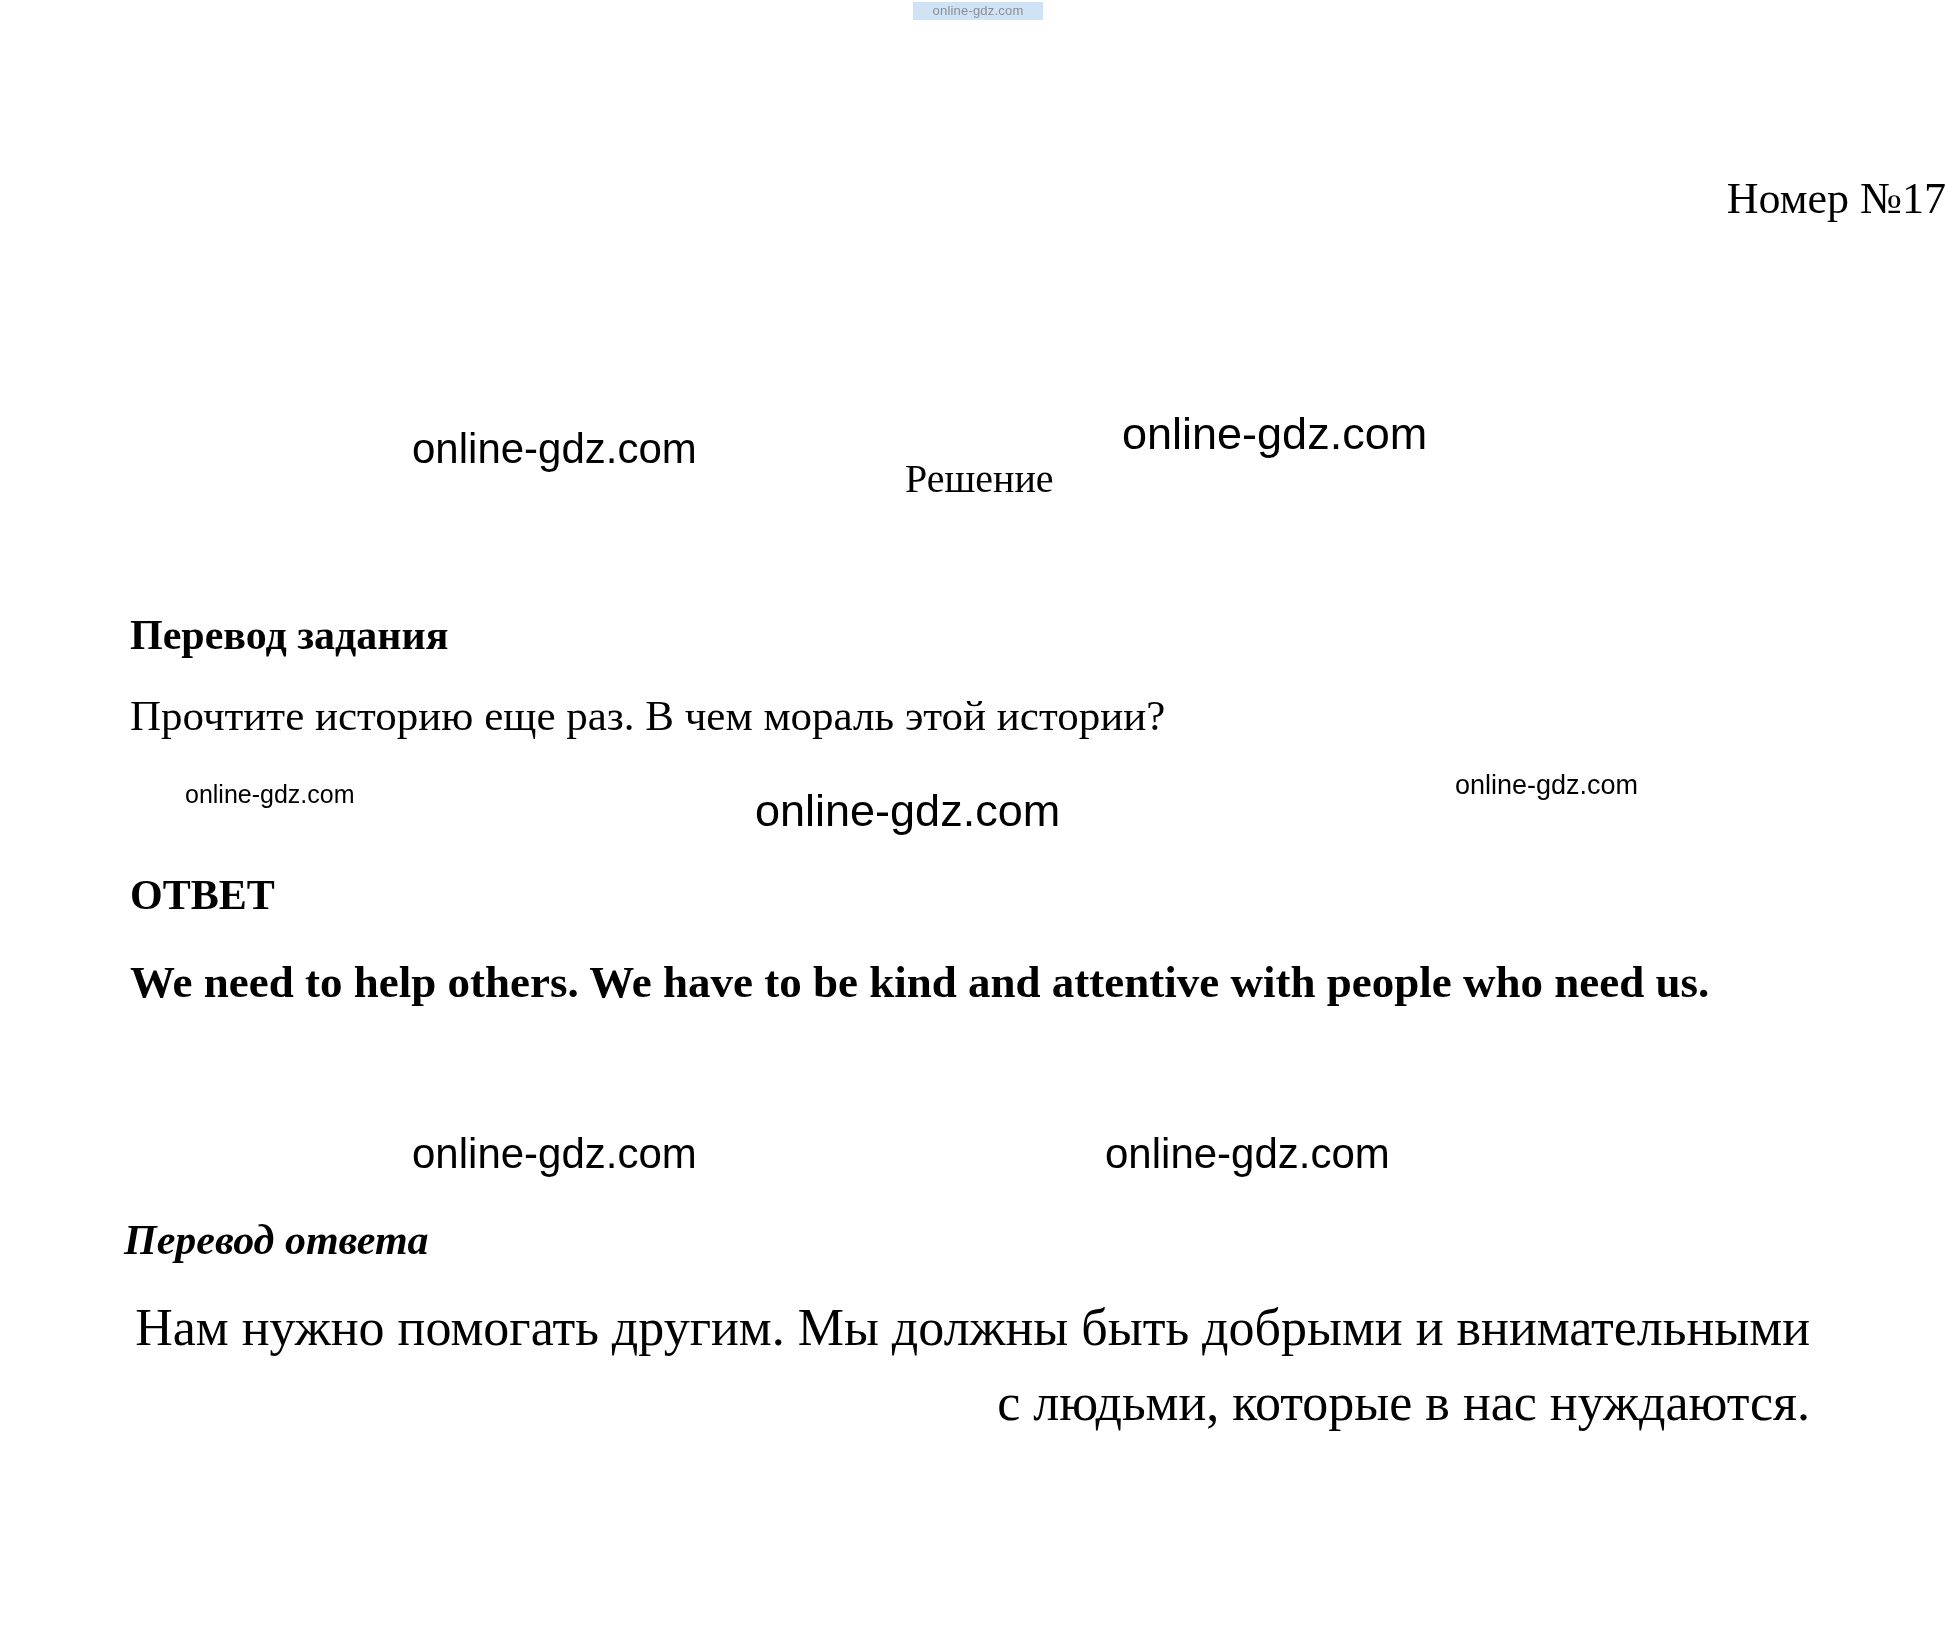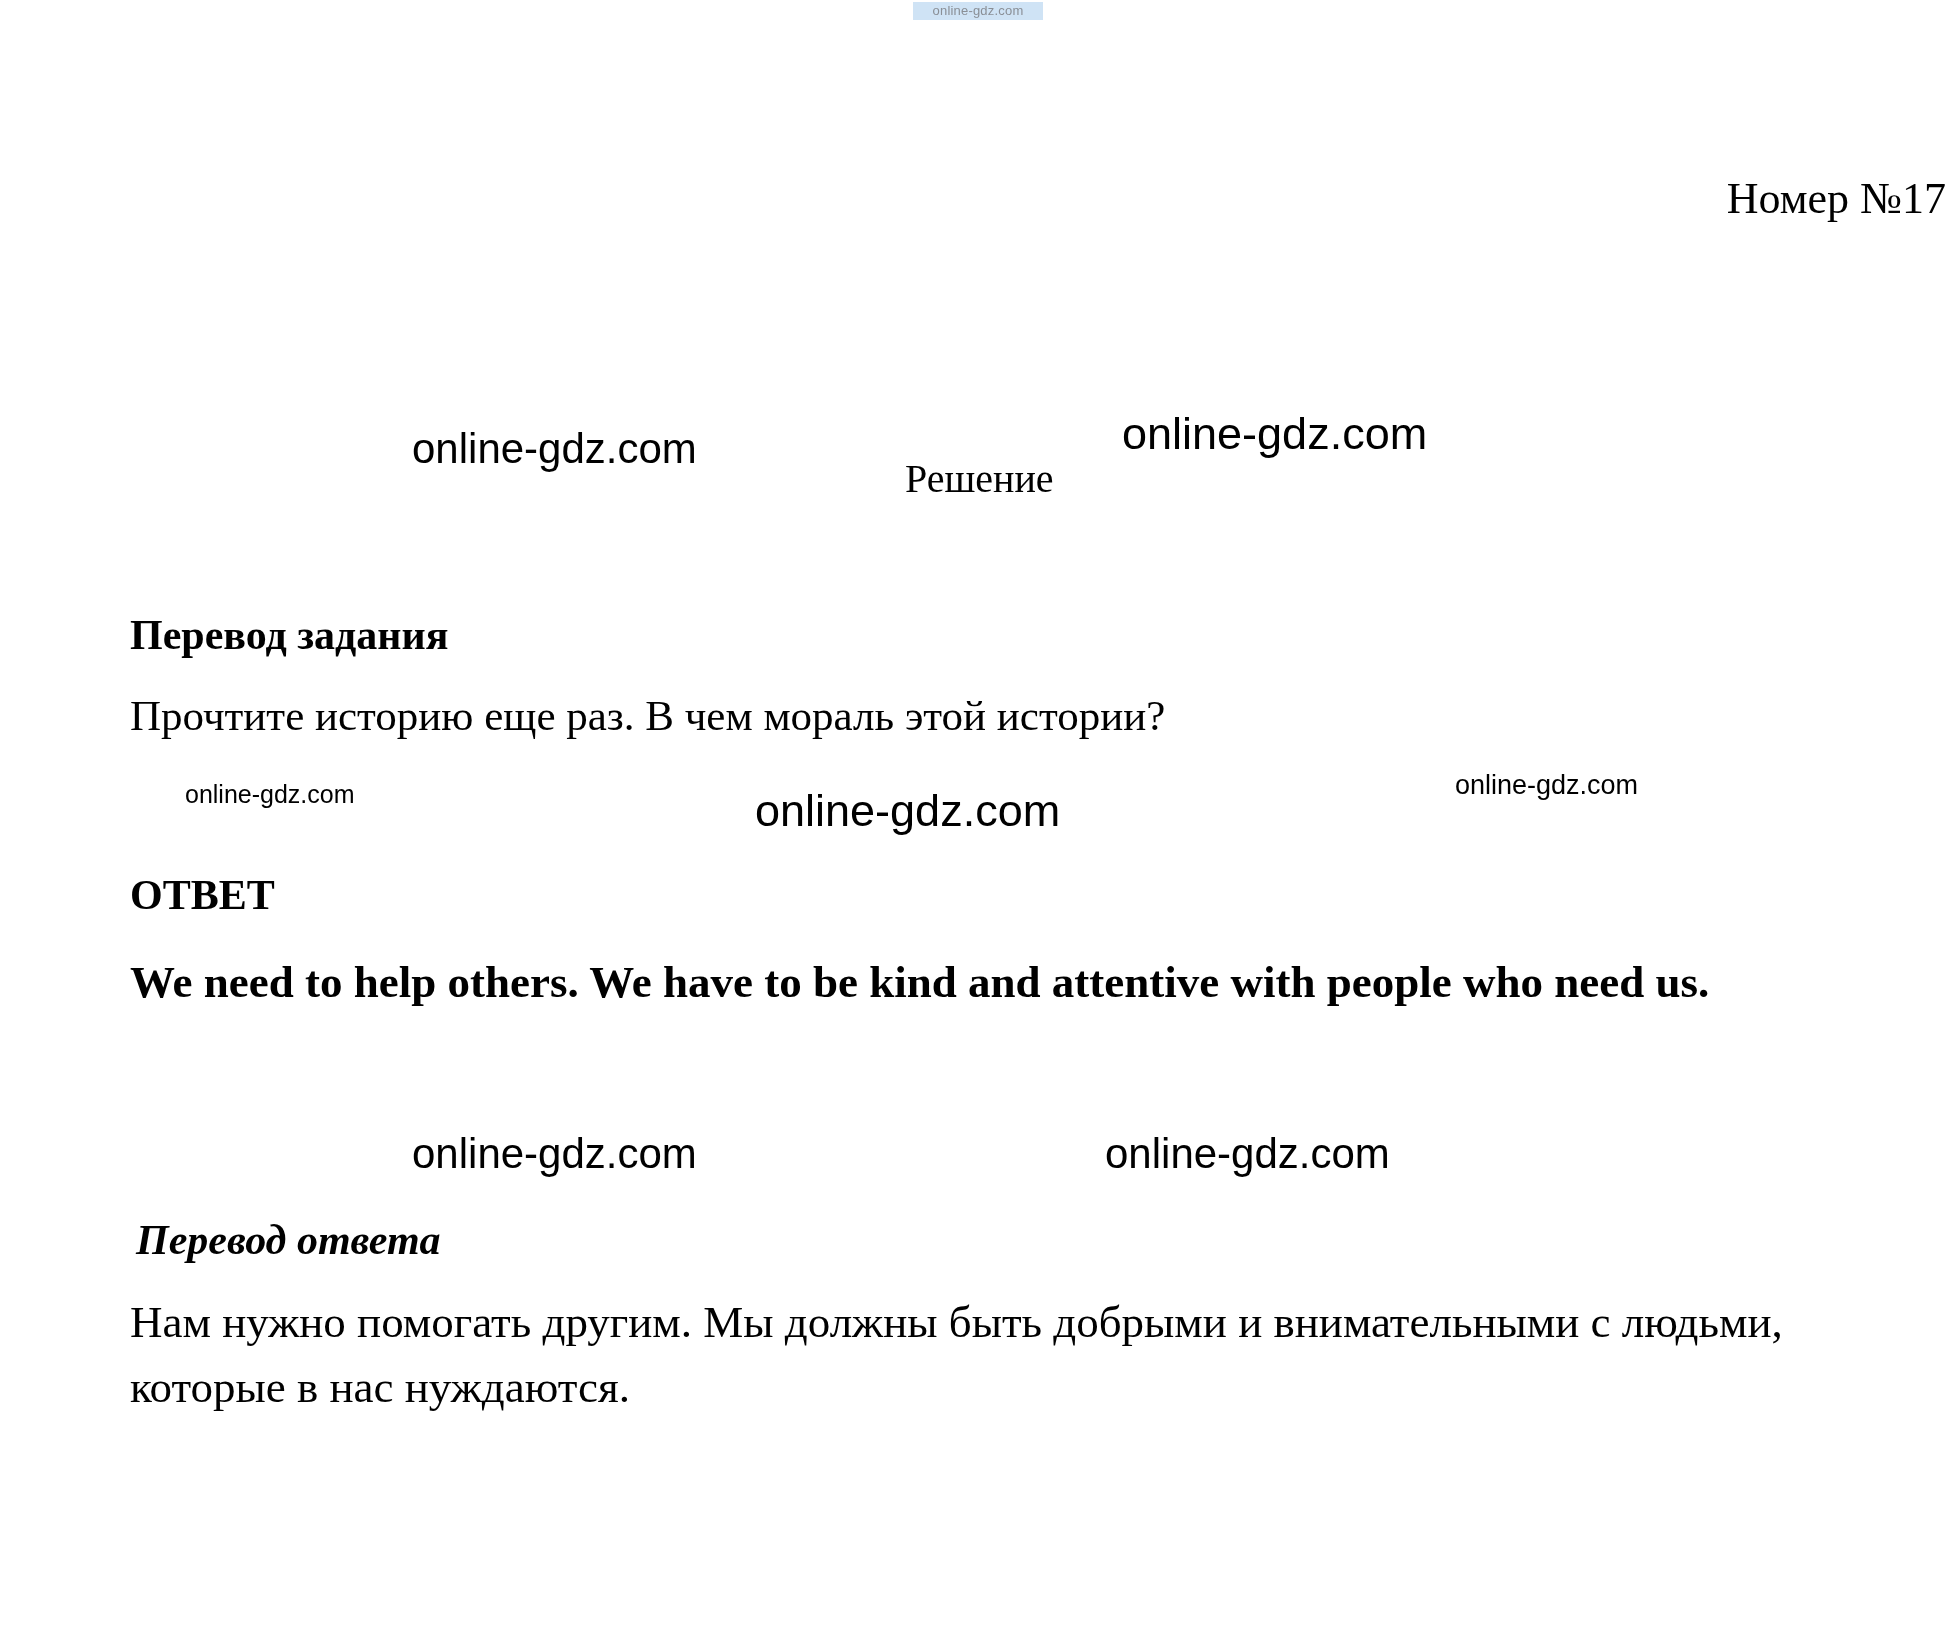--- a/index.html
+++ b/index.html
@@ -98,34 +98,35 @@
     left: 130px;
     width: 1700px;
     font-size: 45px;
     line-height: 1.45;
     font-weight: bold;
   }
 
   .h-translation-answer {
     position: absolute;
     top: 1215px;
-    left: 136px;
+    left: 124px;
     font-size: 42px;
     font-weight: bold;
     font-style: italic;
     line-height: 1.2;
   }
 
   .translation-answer {
     position: absolute;
     top: 1290px;
     left: 130px;
     width: 1680px;
-    font-size: 45px;
+    font-size: 52px;
     line-height: 1.45;
+    text-align: right;
   }
 
   
   .wm {
     position: absolute;
     font-family: "Liberation Sans", sans-serif;
     color: #000000;
     white-space: nowrap;
   }
   .wm-1 { top: 425px;  left: 412px;  font-size: 42px; }

